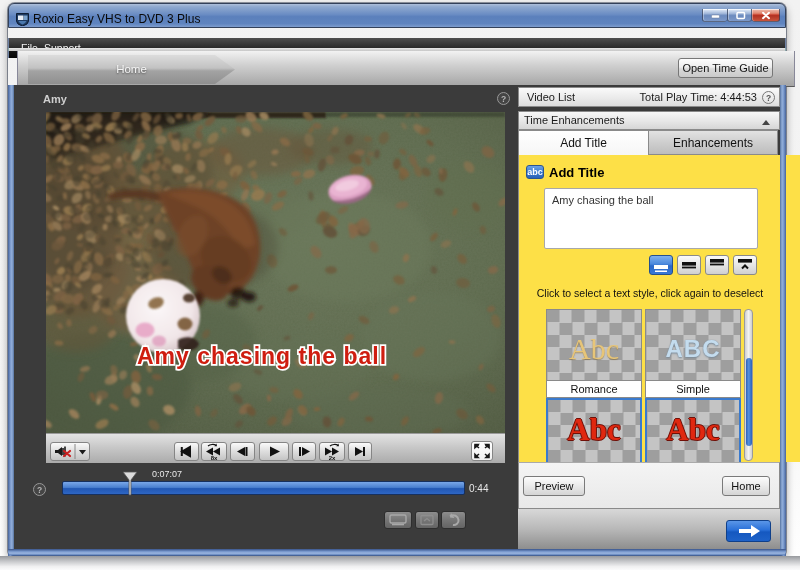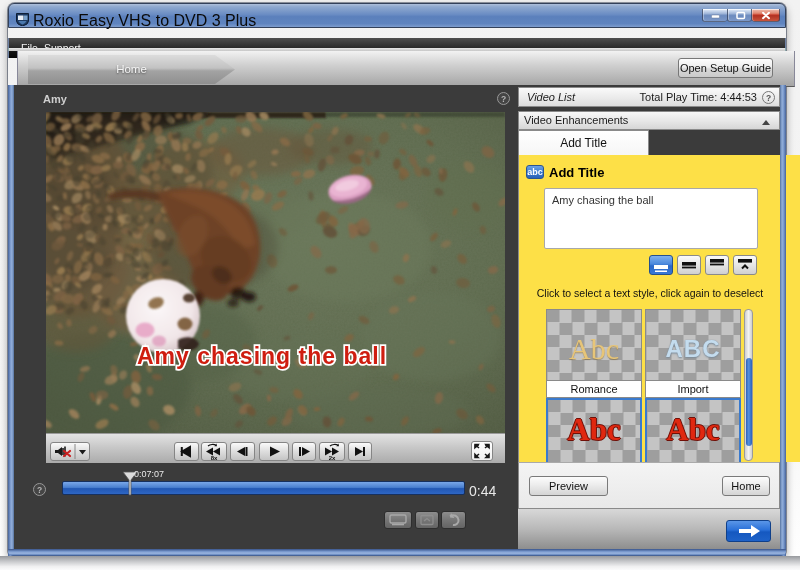--- a/index.html
+++ b/index.html
@@ -8,21 +8,21 @@
   background:linear-gradient(180deg,#f2f2f2 0%,#f6f6f6 70%,#ffffff 100%); }
 
 
 #win { position:absolute; left:8px; top:3px; width:778px; height:553px;
   border-radius:7px 7px 5px 5px;
   box-shadow:0 0 0 1px rgba(45,55,75,0.5), 0 4px 9px rgba(0,0,0,0.38); }
 #titlebar { position:absolute; left:0; top:0; width:100%; height:25px;
   border-radius:6px 6px 0 0;
   border:1px solid #33415a;
   background:linear-gradient(180deg,#aebfda 0%,#8fa9cf 12%,#6b8dc4 45%,#5b80bc 55%,#5f84bf 85%,#7d9ccd 100%); }
-#titlebar .ttext { position:absolute; left:24px; top:8px; font-size:16px; color:#0a0a0a; }
+#titlebar .ttext { position:absolute; left:24px; top:8px; font-size:12px; color:#0a0a0a; }
 #appicon { position:absolute; left:7px; top:9px; width:13px; height:13px; }
 
 #winbtns { position:absolute; right:5px; top:5px; height:13px; display:flex; }
 .wbtn { height:13px; border:1px solid rgba(50,62,88,0.75); border-top:none; position:relative;
   box-shadow:inset 0 1px 0 rgba(255,255,255,0.65), inset 1px 0 0 rgba(255,255,255,0.35); }
 .wbtn.min { width:25px; border-radius:0 0 3px 3px; border-right:none;
   background:linear-gradient(180deg,rgba(238,245,255,0.9) 0%,rgba(190,205,228,0.55) 42%,rgba(118,145,190,0.55) 50%,rgba(145,168,208,0.6) 100%); }
 .wbtn.max { width:25px; border-radius:0 0 3px 3px;
   background:linear-gradient(180deg,rgba(238,245,255,0.9) 0%,rgba(190,205,228,0.55) 42%,rgba(118,145,190,0.55) 50%,rgba(145,168,208,0.6) 100%); }
 .wbtn.close { width:28px; border-radius:0 0 3px 3px; border-left:none;
@@ -72,33 +72,33 @@
 .cbtn { position:absolute; top:8px; height:19px;
   background:linear-gradient(180deg,#fafafa 0%,#e0e0e0 45%,#c4c4c4 100%);
   border:1px solid #858585; border-radius:3px; }
 .cbtn svg { position:absolute; left:0; top:0; }
 
 #timeline { position:absolute; left:0; top:378px; width:765px; height:40px; }
 #tlbar { position:absolute; left:48px; top:18px; width:403px; height:14px;
   background:linear-gradient(180deg,#79a7e8 0%,#4a80d0 45%,#2258b4 55%,#2e66c4 100%);
   border:1px solid #16305e; border-radius:2px; }
 #tlhandle { position:absolute; left:107px; top:8px; }
-#tltime1 { position:absolute; left:120px; top:6px; color:#e8e8e8; font-size:9px; }
-#tltime2 { position:absolute; left:455px; top:20px; color:#e8e8e8; font-size:14px; }
+#tltime1 { position:absolute; left:138px; top:6px; color:#e8e8e8; font-size:9px; }
+#tltime2 { position:absolute; left:455px; top:20px; color:#e8e8e8; font-size:10px; }
 
 .gbtn { position:absolute; top:426px; height:18px; border-radius:3px;
   border:1px solid #2e2e2e;
   background:linear-gradient(180deg,#8d8d8d 0%,#767676 50%,#646464 100%); }
 
 
 #panel { position:absolute; left:504px; top:0; width:262px; height:464px; }
 #vlbar { position:absolute; left:0; top:2px; width:262px; height:20px;
   background:linear-gradient(180deg,#fafafa 0%,#ececec 50%,#dcdcdc 100%);
   border:1px solid #8a8a8a; }
-#vlbar .t1 { position:absolute; left:8px; top:3px; font-size:11px; color:#1a1a1a;font-style:italic; }
+#vlbar .t1 { position:absolute; left:8px; top:3px; font-size:11px; color:#1a1a1a; }
 #vlbar .t2 { position:absolute; right:22px; top:3px; font-size:11px; color:#1a1a1a; }
 #vebar { position:absolute; left:0; top:26px; width:262px; height:19px;
   background:linear-gradient(180deg,#f8f8f8 0%,#e8e8e8 50%,#d6d6d6 100%);
   border:1px solid #8a8a8a; }
 #vebar .t1 { position:absolute; left:5px; top:2px; font-size:11px; color:#1a1a1a; }
 #vebar .tri { position:absolute; right:9px; top:8px; width:0; height:0;
   border-left:4.5px solid transparent; border-right:4.5px solid transparent; border-bottom:5px solid #444; }
 #tabs { position:absolute; left:0; top:45px; width:262px; height:25px; }
 #tab1 { position:absolute; left:0; top:0; width:131px; height:25px;
   background:linear-gradient(180deg,#ffffff 0%,#f6f6f6 100%);
@@ -194,21 +194,21 @@
         </div>
     </div>
   </div>
   <div id="menubar">
       <span style="left:12px;">File</span>
       <span style="left:35px;">Support</span>
     </div>
   <div id="lightline"></div>
   <div id="navbar">
     <div id="chev1" class="chev gray">Home</div>
-    <div id="setupbtn">Open Setup Guide</div>
+    <div id="setupbtn">Open Time Guide</div>
   </div>
 
   <div id="client">
     <div id="amylbl">Amy</div>
     <div class="qmark" style="left:483px; top:7px;">?</div>
 
     <div id="video"><svg id="vsvg" width="459" height="321" viewBox="0 0 459 321">
 <defs>
 <filter id="b5" x="-30%" y="-30%" width="160%" height="160%">
               <feGaussianBlur stdDeviation="5"></feGaussianBlur>
@@ -914,25 +914,26 @@
         </svg>
     </div>
 
     <div id="panel">
       <div id="vlbar">
         <span class="t1">Video List</span>
         <span class="t2">Total Play Time: 4:44:53</span>
         <div class="qmark" style="right:4px; top:3px; border-color:#777; color:#555;">?</div>
       </div>
       <div id="vebar">
-        <span class="t1">Video Enhancements</span>
+        <span class="t1">Time Enhancements</span>
         <div class="tri"></div>
       </div>
       <div id="tabs">
         <div id="tab1">Add Title</div>
+        <div id="tab2">Enhancements</div>
       </div>
       <div id="content">
         <div id="abcicon">abc</div>
         <div id="addtitle">Add Title</div>
         <div id="ta">
             <span>Amy chasing the ball</span>
           </div>
         <div class="albtn sel" style="left:130px;">
           <svg width="22" height="18" viewBox="0 0 22 18">
               <rect x="4" y="9" width="14" height="4" fill="#fff"></rect>
@@ -961,38 +962,38 @@
         <div id="tile1" class="tile">
           <div class="checker">
               <div id="t1text" class="styletext">Abc</div>
             </div>
           <div class="tlabel">Romance</div>
         </div>
         <div id="tile2" class="tile">
           <div class="checker">
               <div id="t2text" class="styletext">ABC</div>
             </div>
-          <div class="tlabel">Import</div>
+          <div class="tlabel">Simple</div>
         </div>
         <div id="tile3" class="tile">
           <div class="checker">
               <div id="t3text" class="styletext">Abc</div>
             </div>
         </div>
         <div id="tile4" class="tile">
           <div class="checker">
               <div id="t4text" class="styletext">Abc</div>
             </div>
         </div>
         <div id="sbar">
             <div id="sthumb"></div>
           </div>
       </div>
       <div id="btnrow">
-        <div class="pbtn" style="left:10px; width:79px; line-height:18px;">Preview</div>
+        <div class="pbtn" style="left:4px; width:62px; line-height:18px;">Preview</div>
         <div class="pbtn" style="left:203px; width:48px; line-height:18px;">Home</div>
       </div>
       <div id="footer">
         <div id="nextbtn">
           <svg width="43" height="20" viewBox="0 0 43 20">
             <path d="M12 8 L24 8 L24 4 L33 10 L24 16 L24 12 L12 12 Z" fill="#fff"></path>
           </svg>
         </div>
       </div>
     </div>

